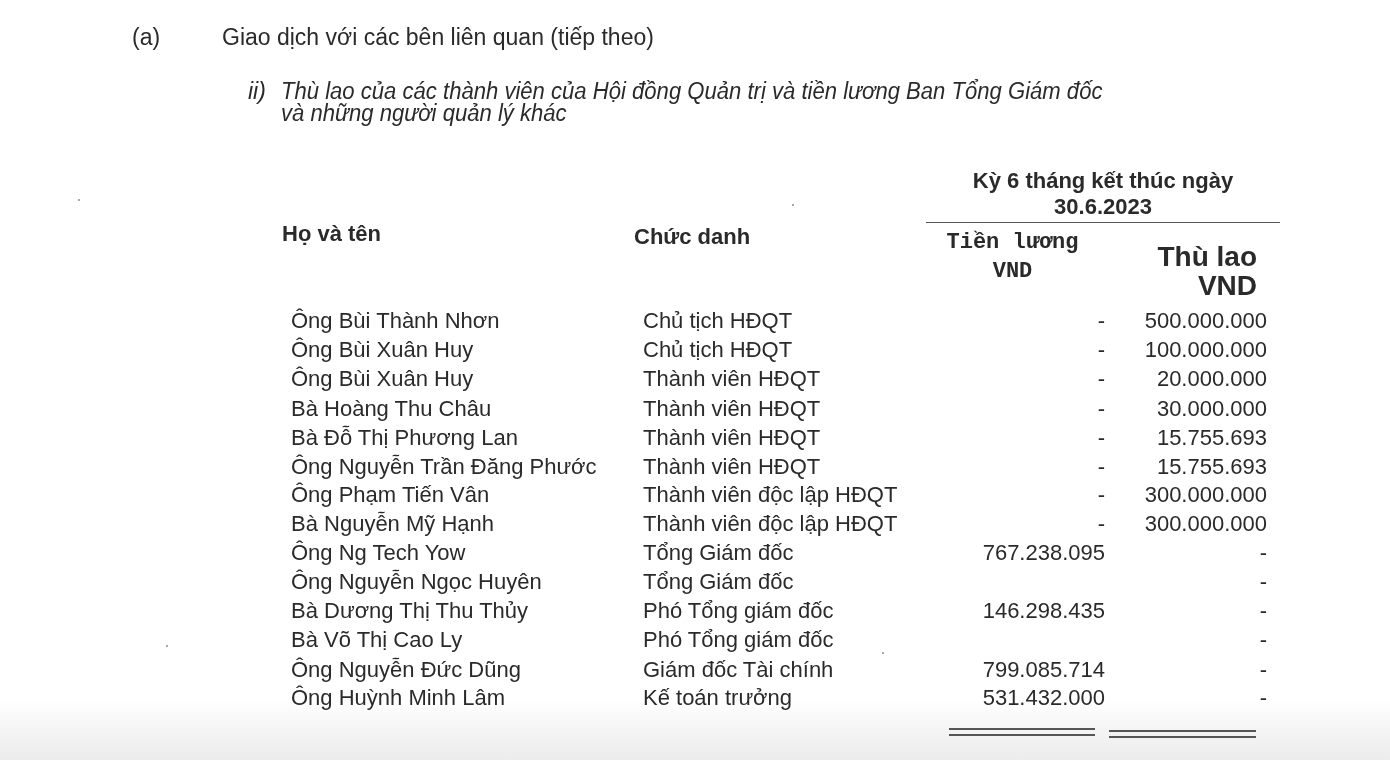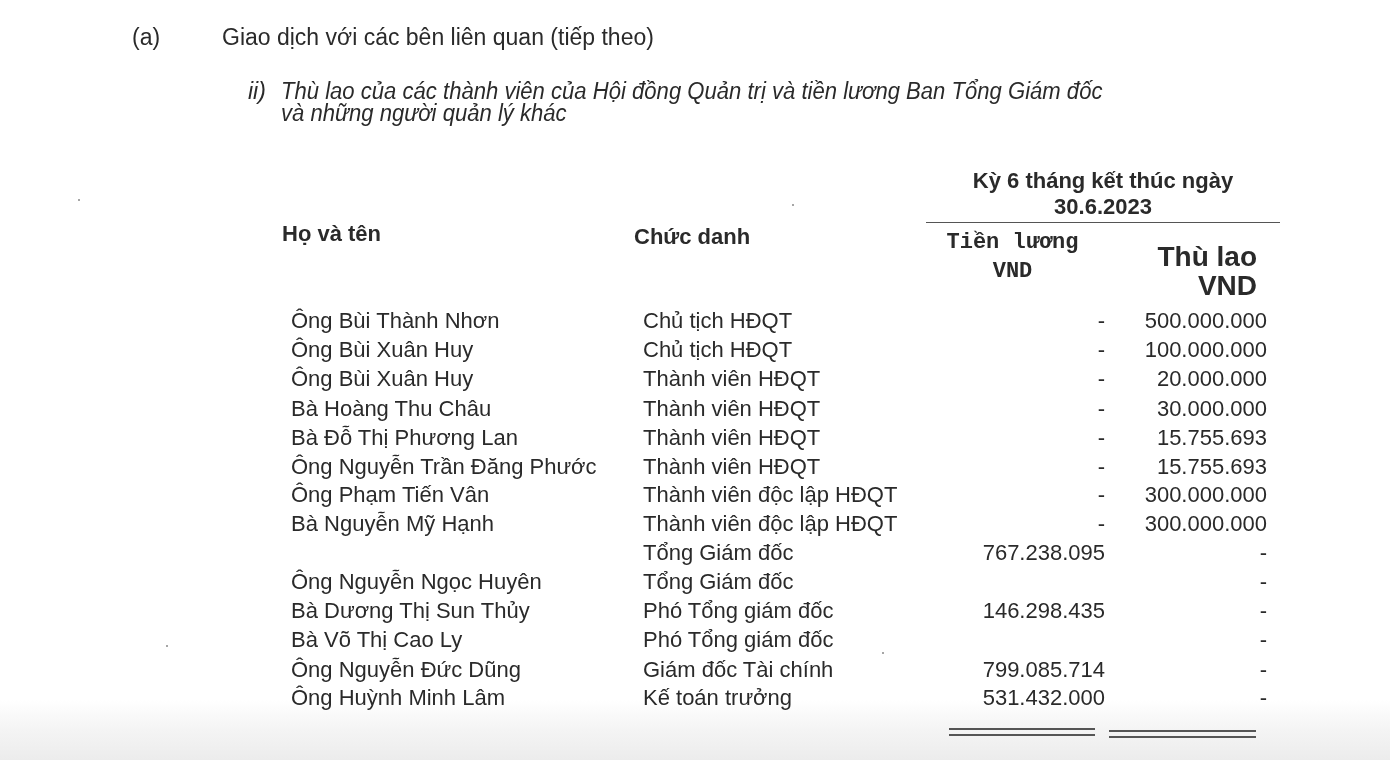--- a/index.html
+++ b/index.html
@@ -117,31 +117,32 @@
     <span class="cell-salary">-</span>
     <span class="cell-fee">300.000.000</span>
   </div>
   <div class="row" style="top:203px">
     <span class="cell-name">Bà Nguyễn Mỹ Hạnh</span>
     <span class="cell-title">Thành viên độc lập HĐQT</span>
     <span class="cell-salary">-</span>
     <span class="cell-fee">300.000.000</span>
   </div>
   <div class="row" style="top:232px">
+    <span class="cell-name">Ông Ng Tech Yow</span>
     <span class="cell-title">Tổng Giám đốc</span>
     <span class="cell-salary">767.238.095</span>
     <span class="cell-fee">-</span>
   </div>
   <div class="row" style="top:261px">
     <span class="cell-name">Ông Nguyễn Ngọc Huyên</span>
     <span class="cell-title">Tổng Giám đốc</span>
     <span class="cell-fee">-</span>
   </div>
   <div class="row" style="top:290px">
-    <span class="cell-name">Bà Dương Thị Sun Thủy</span>
+    <span class="cell-name">Bà Dương Thị Thu Thủy</span>
     <span class="cell-title">Phó Tổng giám đốc</span>
     <span class="cell-salary">146.298.435</span>
     <span class="cell-fee">-</span>
   </div>
   <div class="row" style="top:319px">
     <span class="cell-name">Bà Võ Thị Cao Ly</span>
     <span class="cell-title">Phó Tổng giám đốc</span>
     <span class="cell-fee">-</span>
   </div>
   <div class="row" style="top:349px">

